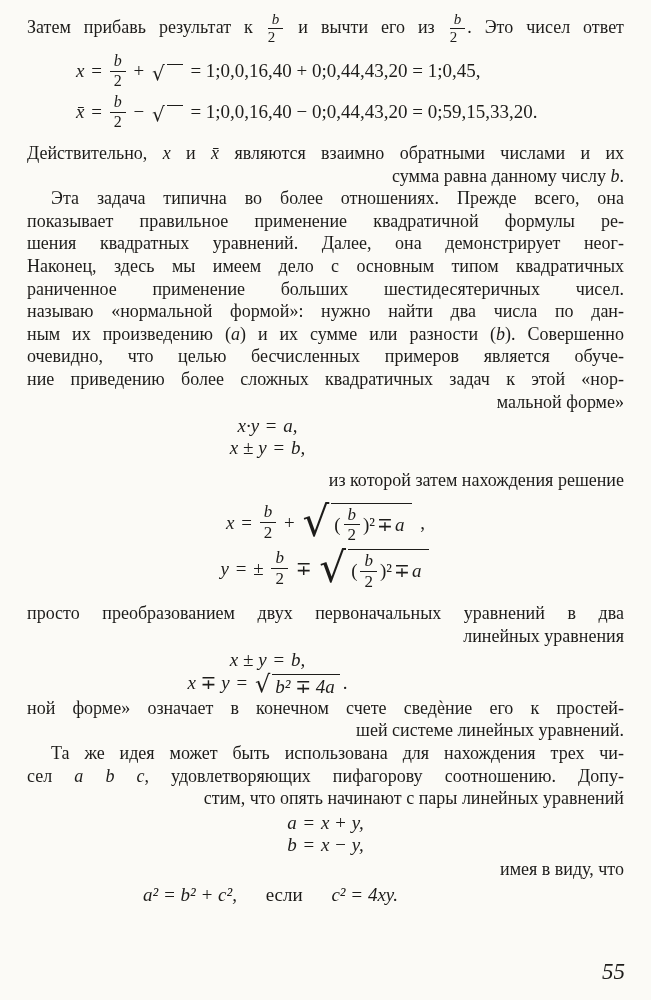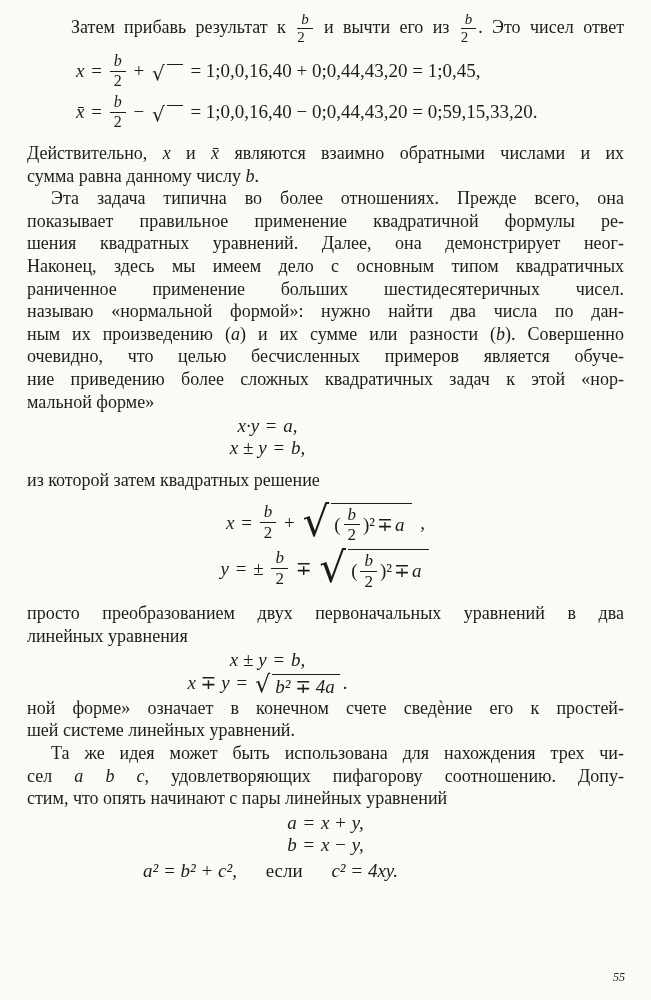--- a/index.html
+++ b/index.html
@@ -8,24 +8,24 @@
     background:#fbfaf6;
     color:#1d1c1a;
     font-family:"Liberation Serif","DejaVu Serif",serif;
     position:relative;
     overflow:hidden;
     box-sizing:border-box;
   }
   .content{padding:5px 27px 0 27px;}
   .line{font-size:18px;line-height:22.6px;}
   .jl{text-align:justify;text-align-last:justify;}
-  .ll{text-align:left;}
+  .ll{text-align:right;}
   .ind{text-indent:24px;}
   .it{font-style:italic;}
-  .line1{display:block;margin-bottom:2px;line-height:44px;height:44px;margin-left:44px;}
+  .line1{display:block;margin-bottom:2px;line-height:44px;height:44px;}
   .line1 .frac{vertical-align:middle;}
   
   .frac{display:inline-block;text-align:center;vertical-align:-0.55em;line-height:1.05;margin:0 2px;}
   .frac .num{display:block;border-bottom:1.4px solid currentColor;padding:0 4px 1px 4px;font-style:italic;}
   .frac .den{display:block;padding-top:1px;}
   .frac-s{font-size:15px;}
   
   .disp{font-size:19px;text-align:center;}
   .disp span{margin:0 1px;}
   .eqleft{text-align:left;padding-left:48px;}
@@ -41,21 +41,21 @@
   .rad-m{transform:translateY(1px);}
   .rad-m .rsign{font-size:24px;}
   .rad-m .vinc{min-height:20px;padding:0 4px 0 2px;}
   .rad-l .rsign{font-size:42px;}
   .rad-l .vinc{min-height:38px;padding:0 7px 0 2px;}
   .eqans{margin:1px 0;line-height:40px;}
   .eqans .frac{font-size:16px;}
   .sol{line-height:42px;}
   .sol .frac{font-size:17px;}
   .word-gap{padding:0 22px;font-style:normal;}
-  .pageno{position:absolute;right:26px;bottom:15px;font-style:italic;font-size:12px;}
+  .pageno{position:absolute;right:26px;bottom:15px;font-style:italic;font-size:23px;}
 </style>
 </head>
 <body>
 
 <div class="page">
   <div class="content">
 
     <div class="line jl line1">
       <span>Затем прибавь результат к</span>
       <span class="frac frac-s"><span class="num">b</span><span class="den">2</span></span>
@@ -116,21 +116,21 @@
       <span class="it">x·y</span>
       <span>=</span>
       <span class="it">a,</span>
     </div>
     <div class="disp shiftl">
       <span class="it">x ± y</span>
       <span>=</span>
       <span class="it">b,</span>
     </div>
 
-    <div class="line ll m-top3">из которой затем квадратных решение</div>
+    <div class="line ll m-top3">из которой затем нахождения решение</div>
 
     <div class="disp sol m-top3">
       <span class="it">x</span>
       <span>=</span>
       <span class="frac"><span class="num">b</span><span class="den">2</span></span>
       <span>+</span>
       <span class="rad rad-l">
           <span class="rsign">√</span>
           <span class="vinc">
             <span>(</span>
@@ -202,20 +202,21 @@
       <span class="it">a</span>
       <span>=</span>
       <span class="it">x + y,</span>
     </div>
     <div class="disp">
       <span class="it">b</span>
       <span>=</span>
       <span class="it">x − y,</span>
     </div>
 
+    <div class="line ll m-top2">имея в виду, что</div>
 
     <div class="disp shiftl2 m-top4">
       <span class="it">a² = b² + c²,</span>
       <span class="word-gap">если</span>
       <span class="it">c² = 4xy.</span>
     </div>
 
   </div>
 
   <div class="pageno">55</div>

